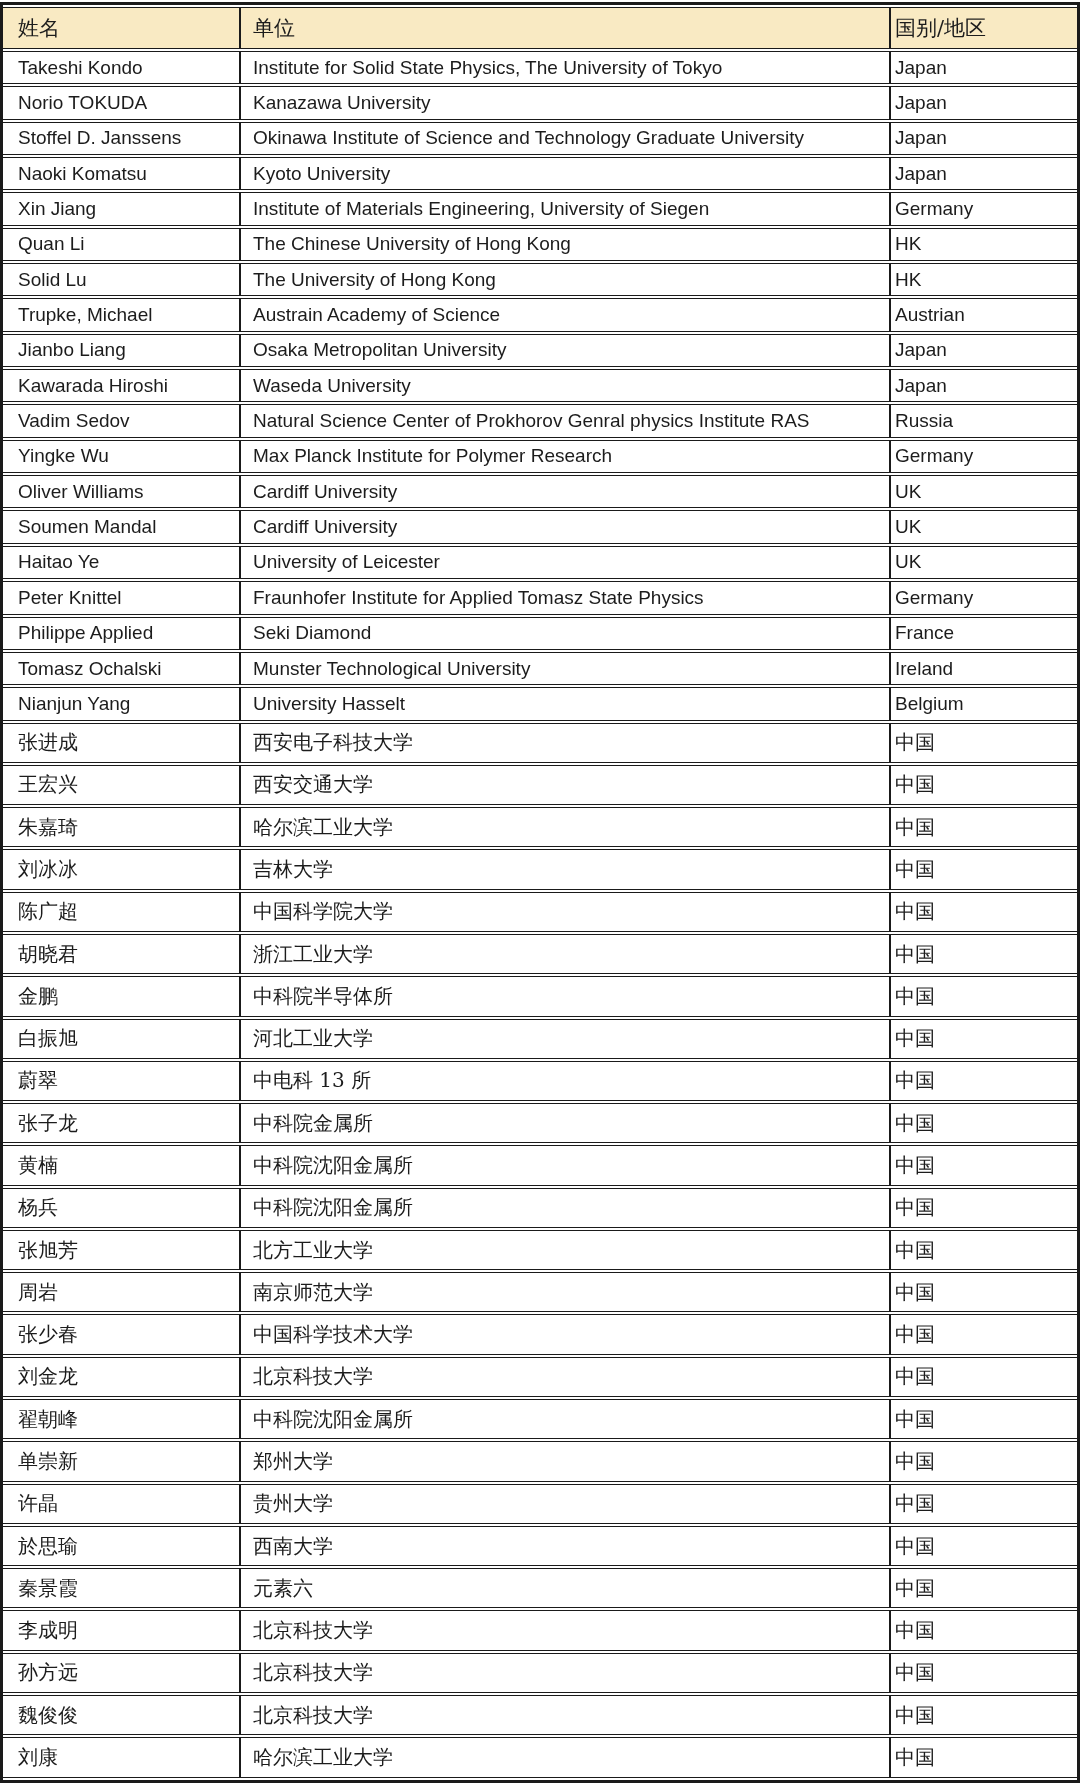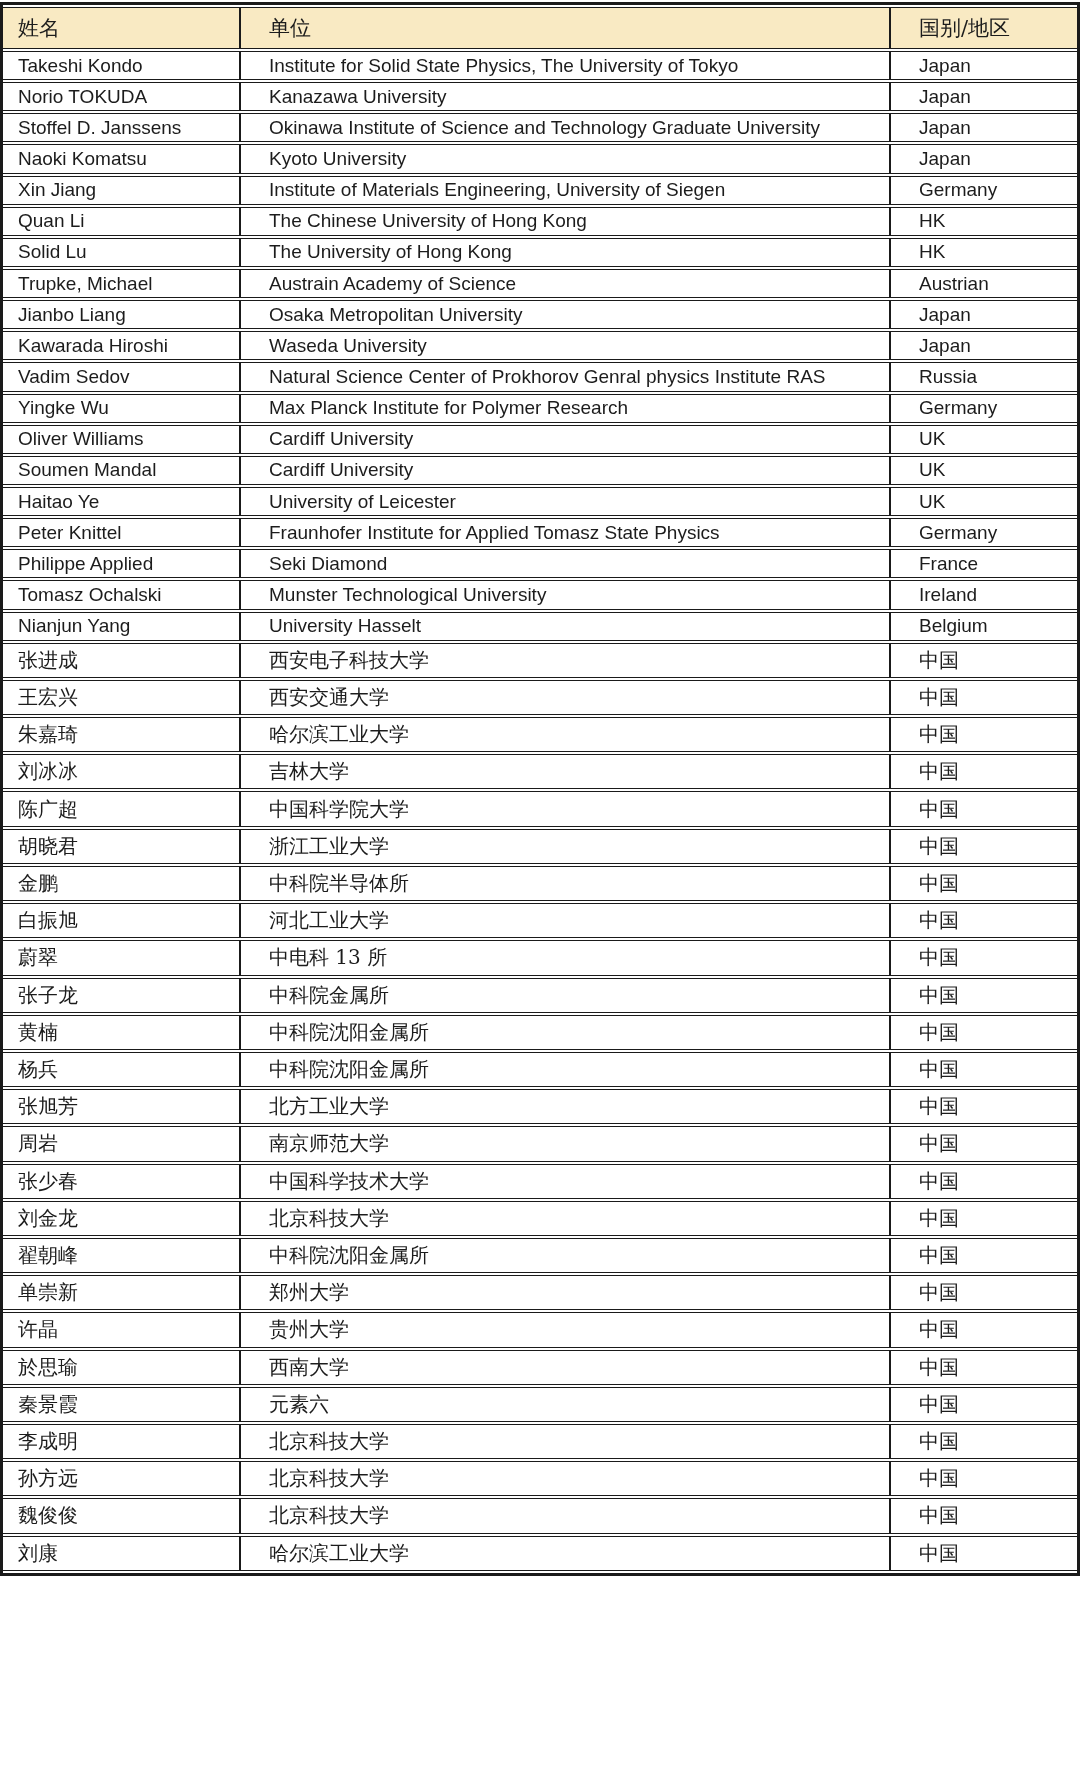--- a/index.html
+++ b/index.html
@@ -11,21 +11,21 @@
   *{margin:0;padding:0;box-sizing:border-box;}
   html,body{background:#ffffff;}
   .page{
     width:1080px;
     height:1785px;
     position:relative;
     background:#ffffff;
   }
   table.roster{
     width:1074px;
-    height:1574px;
+    height:1781px;
     margin:2px auto 0 auto;
     border:3px solid var(--border);
     border-collapse:separate;
     border-spacing:0 2px;
     table-layout:fixed;
     background:#ffffff;
     color:var(--text);
   }
   col.c-name{width:238px;}
   col.c-aff{width:648px;}
@@ -33,22 +33,22 @@
   th,td{
     vertical-align:middle;
     text-align:left;
     overflow:hidden;
     white-space:nowrap;
     border-top:1px solid var(--border);
     border-bottom:1px solid var(--border);
     background:var(--row-bg);
   }
   th:first-child,td:first-child{border-right:2px solid var(--border);padding-left:15px;}
-  th:nth-child(2),td:nth-child(2){padding-left:28px;}
-  th:last-child,td:last-child{border-left:2px solid var(--border);padding-left:28px;}
+  th:nth-child(2),td:nth-child(2){padding-left:12px;}
+  th:last-child,td:last-child{border-left:2px solid var(--border);padding-left:4px;}
   thead th{
     height:42px;
     background:var(--header-bg);
     font-family:"DejaVu Serif","Liberation Serif",serif;
     font-size:21px;
     font-weight:normal;
   }
   tbody td{
     font-family:"Liberation Sans","DejaVu Sans",sans-serif;
     font-size:19px;

